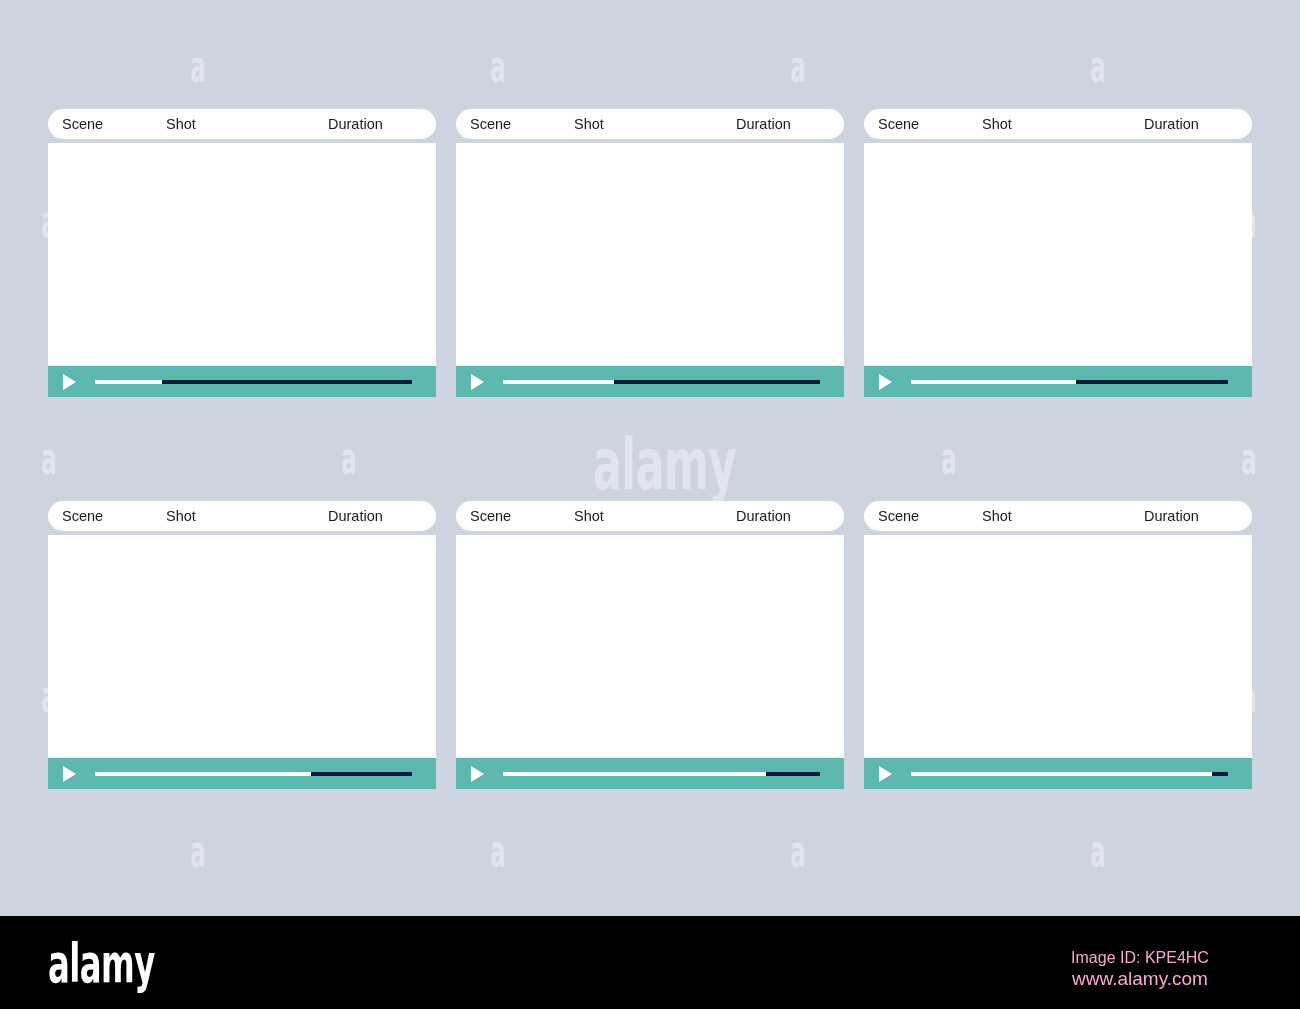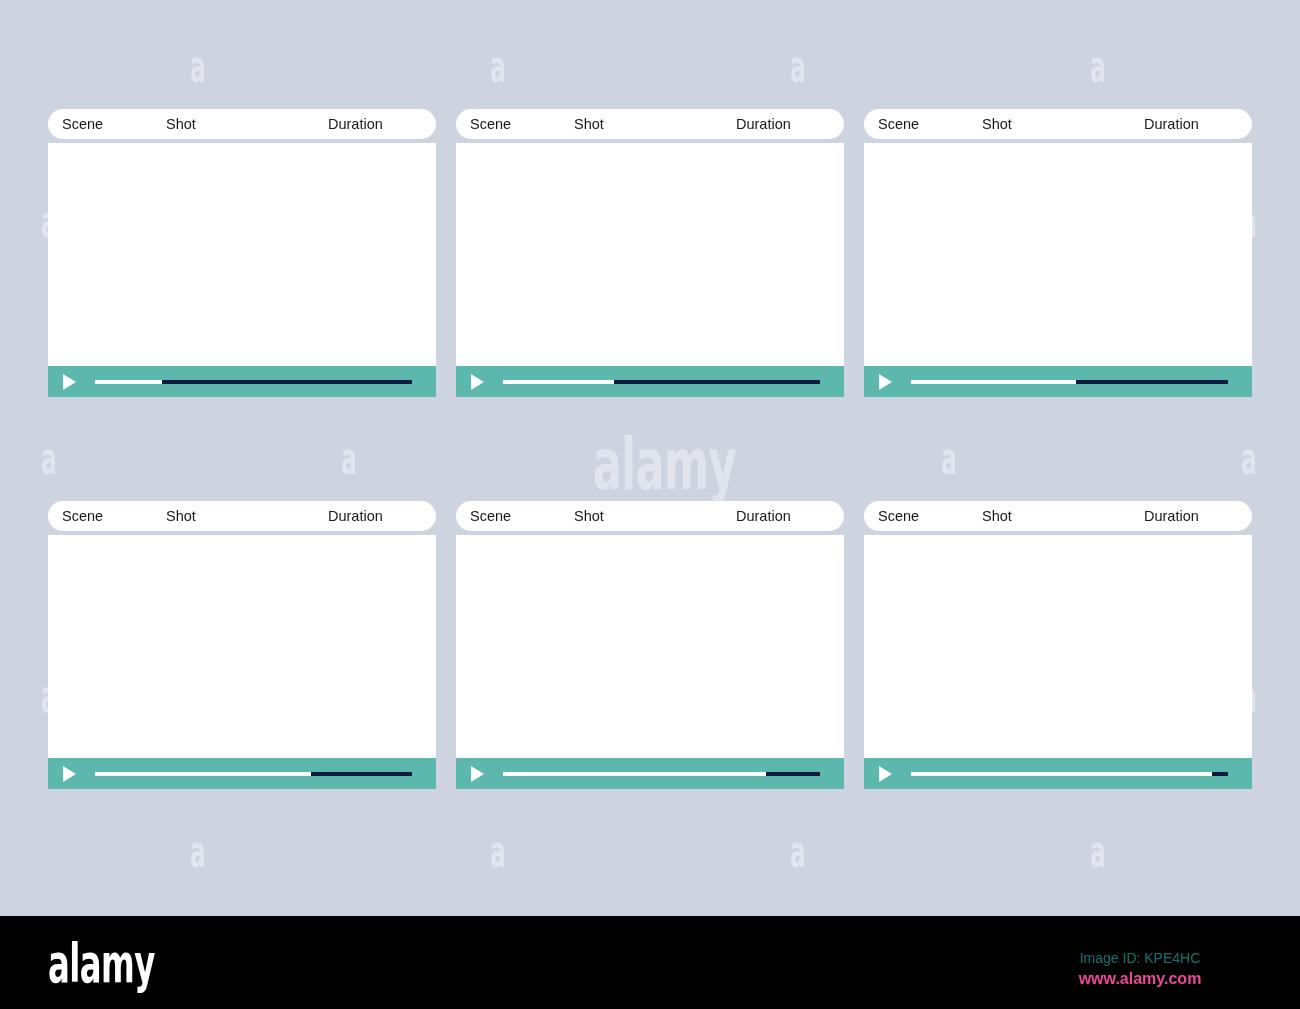--- a/index.html
+++ b/index.html
@@ -143,32 +143,32 @@
   }
   #footer-meta {
     position: absolute;
     right: 50px;
     top: 32px;
     text-align: center;
     width: 220px;
   }
   #image-id-text {
     display: block;
-    color: #0f766e;
-    font-family: "Liberation Sans", sans-serif;
-    font-size: 14px;
+    color: #f9a8d4;
+    font-family: "Liberation Sans", sans-serif;
+    font-size: 16px;
     line-height: 20px;
     white-space: nowrap;
   }
   #site-url-text {
     display: block;
-    color: #ec4899;
-    font-family: "Liberation Sans", sans-serif;
-    font-weight: 700;
-    font-size: 16px;
+    color: #f9a8d4;
+    font-family: "Liberation Sans", sans-serif;
+    font-weight: 400;
+    font-size: 19px;
     line-height: 22px;
     white-space: nowrap;
   }
 </style>
 </head>
 <body>
 
 <div id="watermark-layer">
     <span class="wm-a" style="left: 183px; top: 45px;">a</span>
     <span class="wm-a" style="left: 483px; top: 45px;">a</span>

